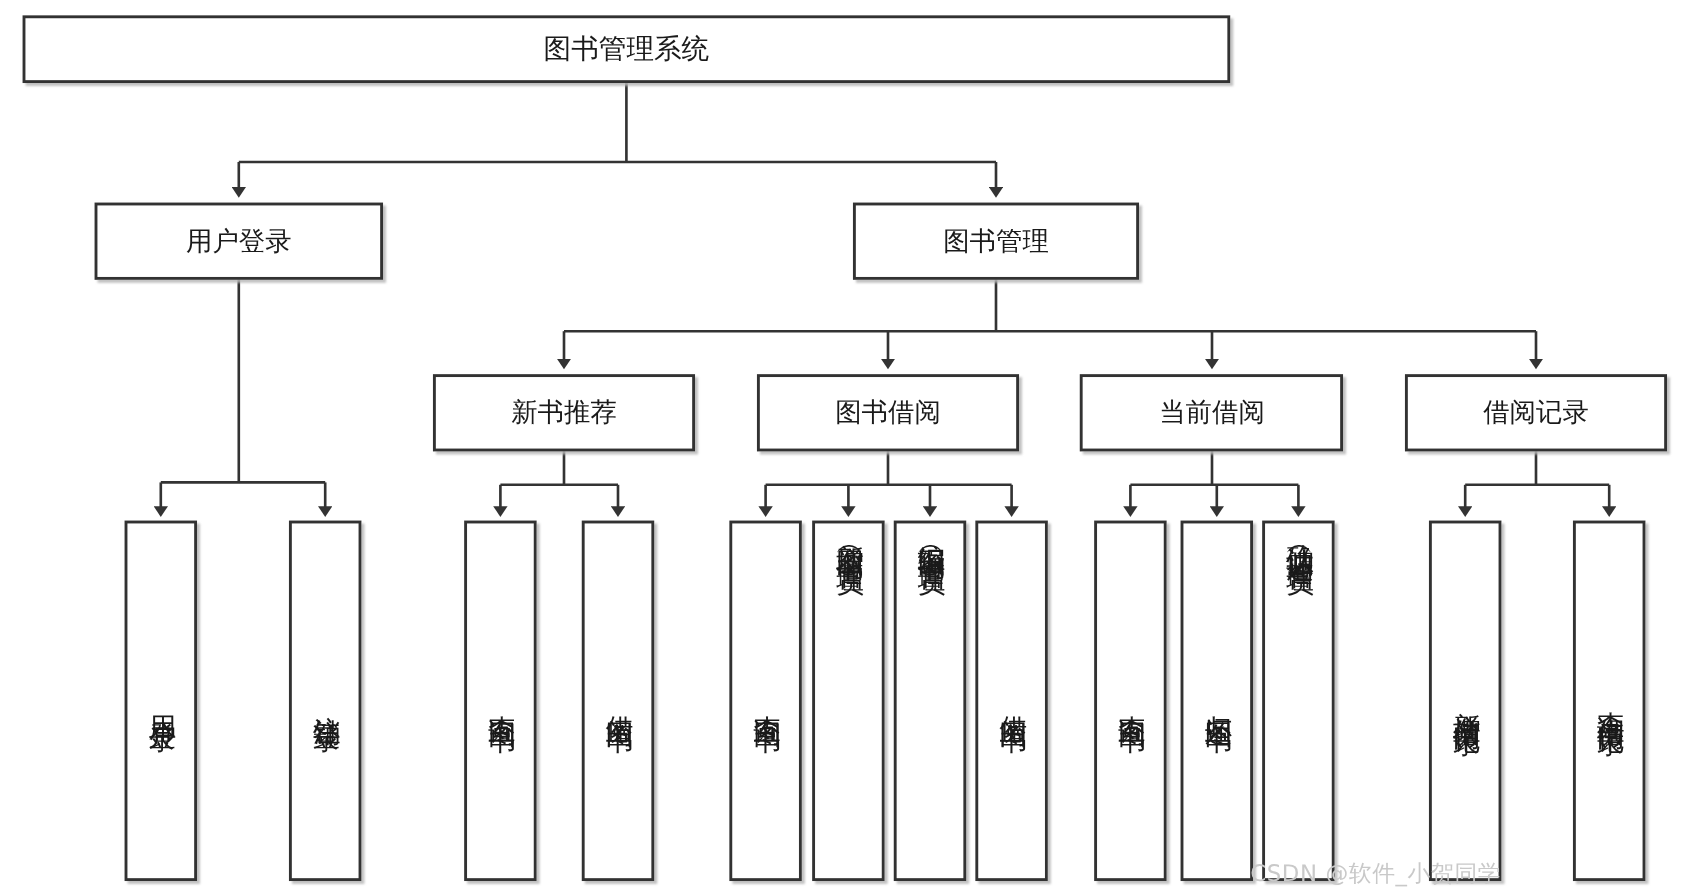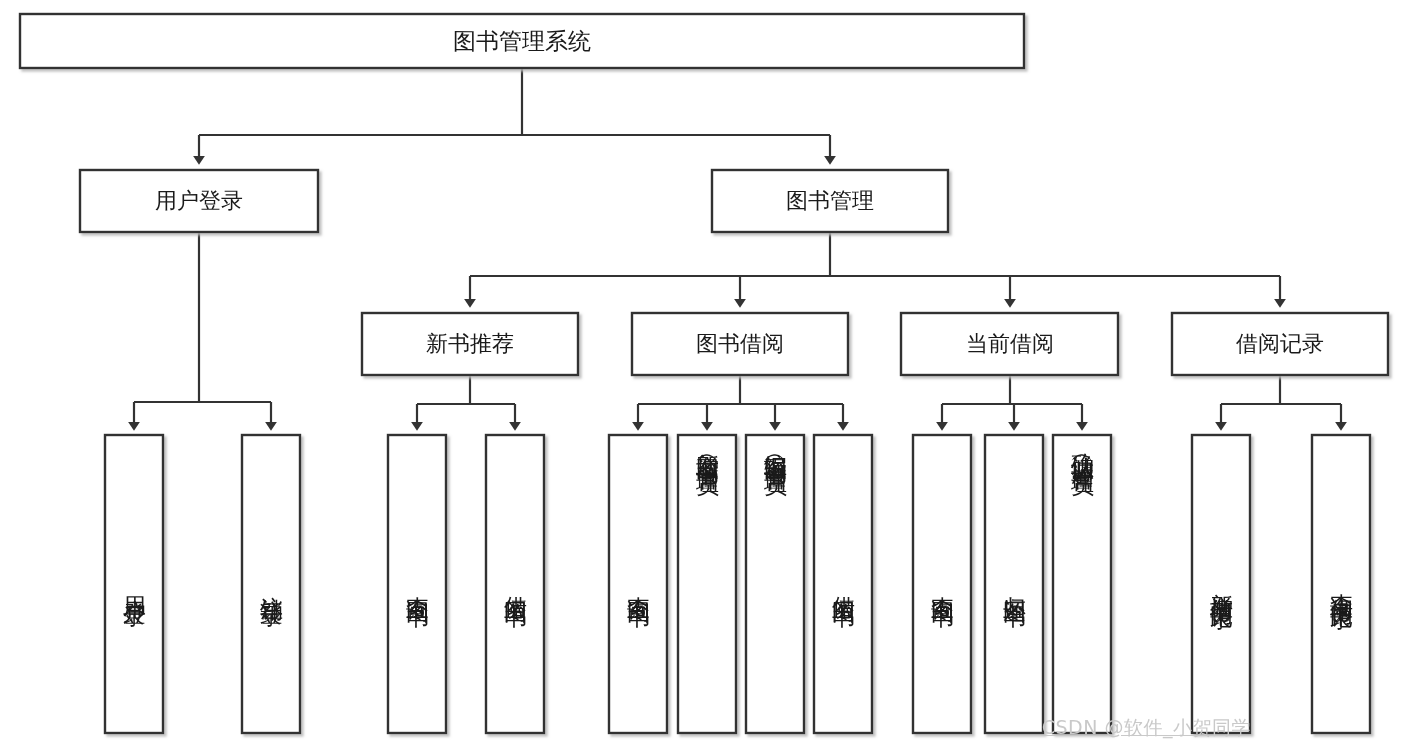--- a/index.html
+++ b/index.html
@@ -66,21 +66,20 @@
   }
   .watermark {
     position: absolute;
     right: 10px;
     bottom: 6px;
     font-family: "DejaVu Sans", "Liberation Sans", sans-serif;
     font-size: 19px;
     color: #c9c9c9;
     letter-spacing: 0.5px;
     white-space: nowrap;
-    text-decoration: underline;
   }
 </style>
 </head>
 <body>
 
 <div id="diagram-root">
 
   <svg class="diagram-canvas" viewBox="0 0 1405 747">
     <defs>
       <marker id="arrowhead" markerWidth="10" markerHeight="12" refX="2.2" refY="6" orient="auto" markerUnits="userSpaceOnUse">

